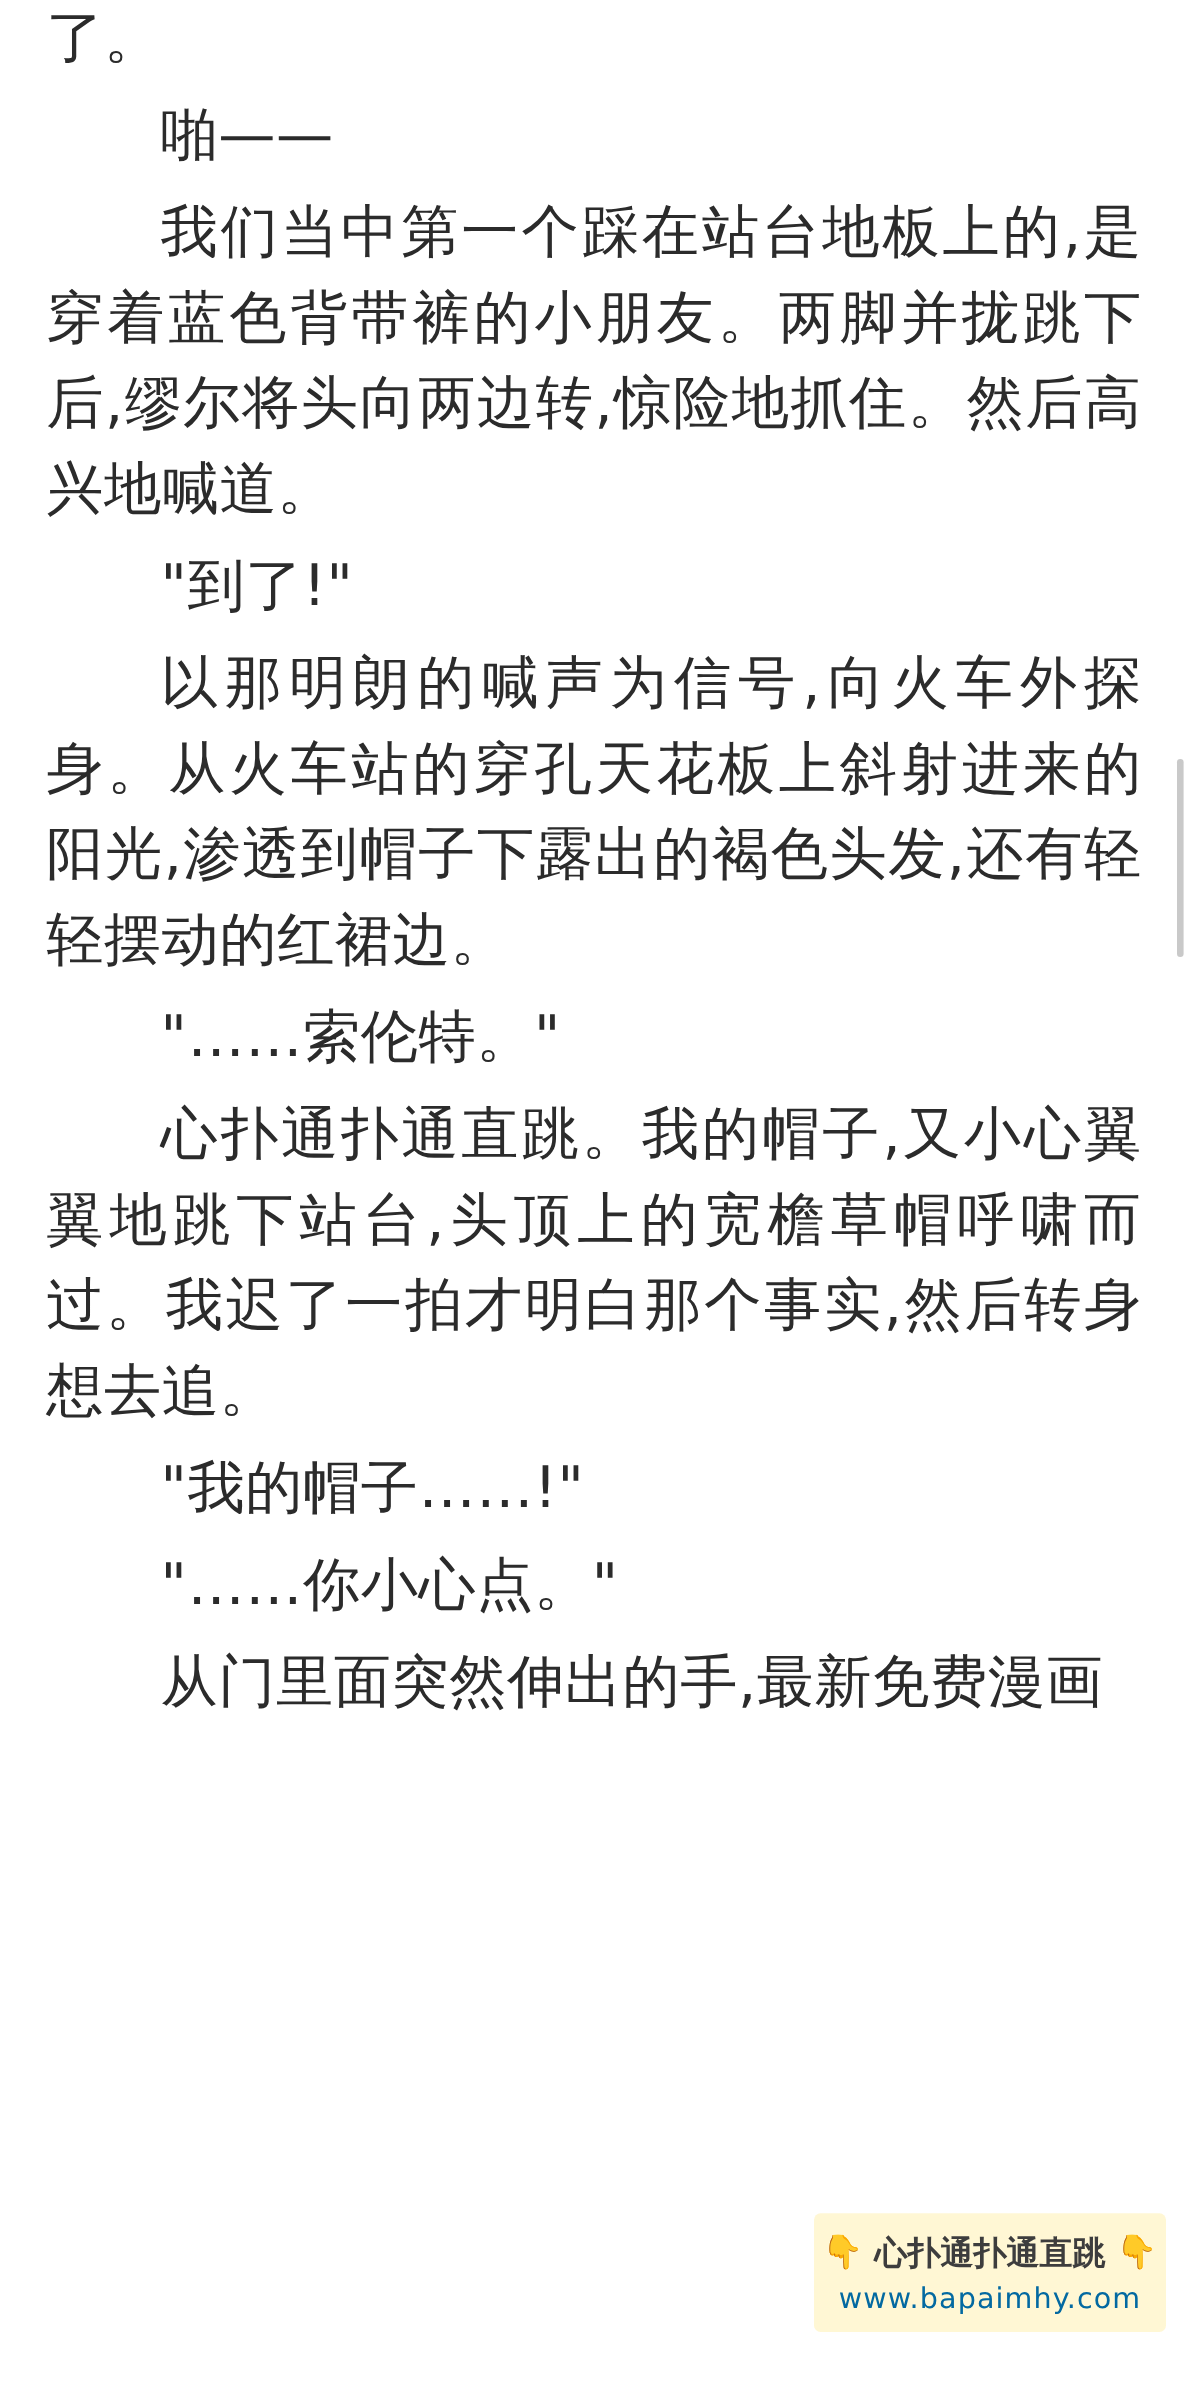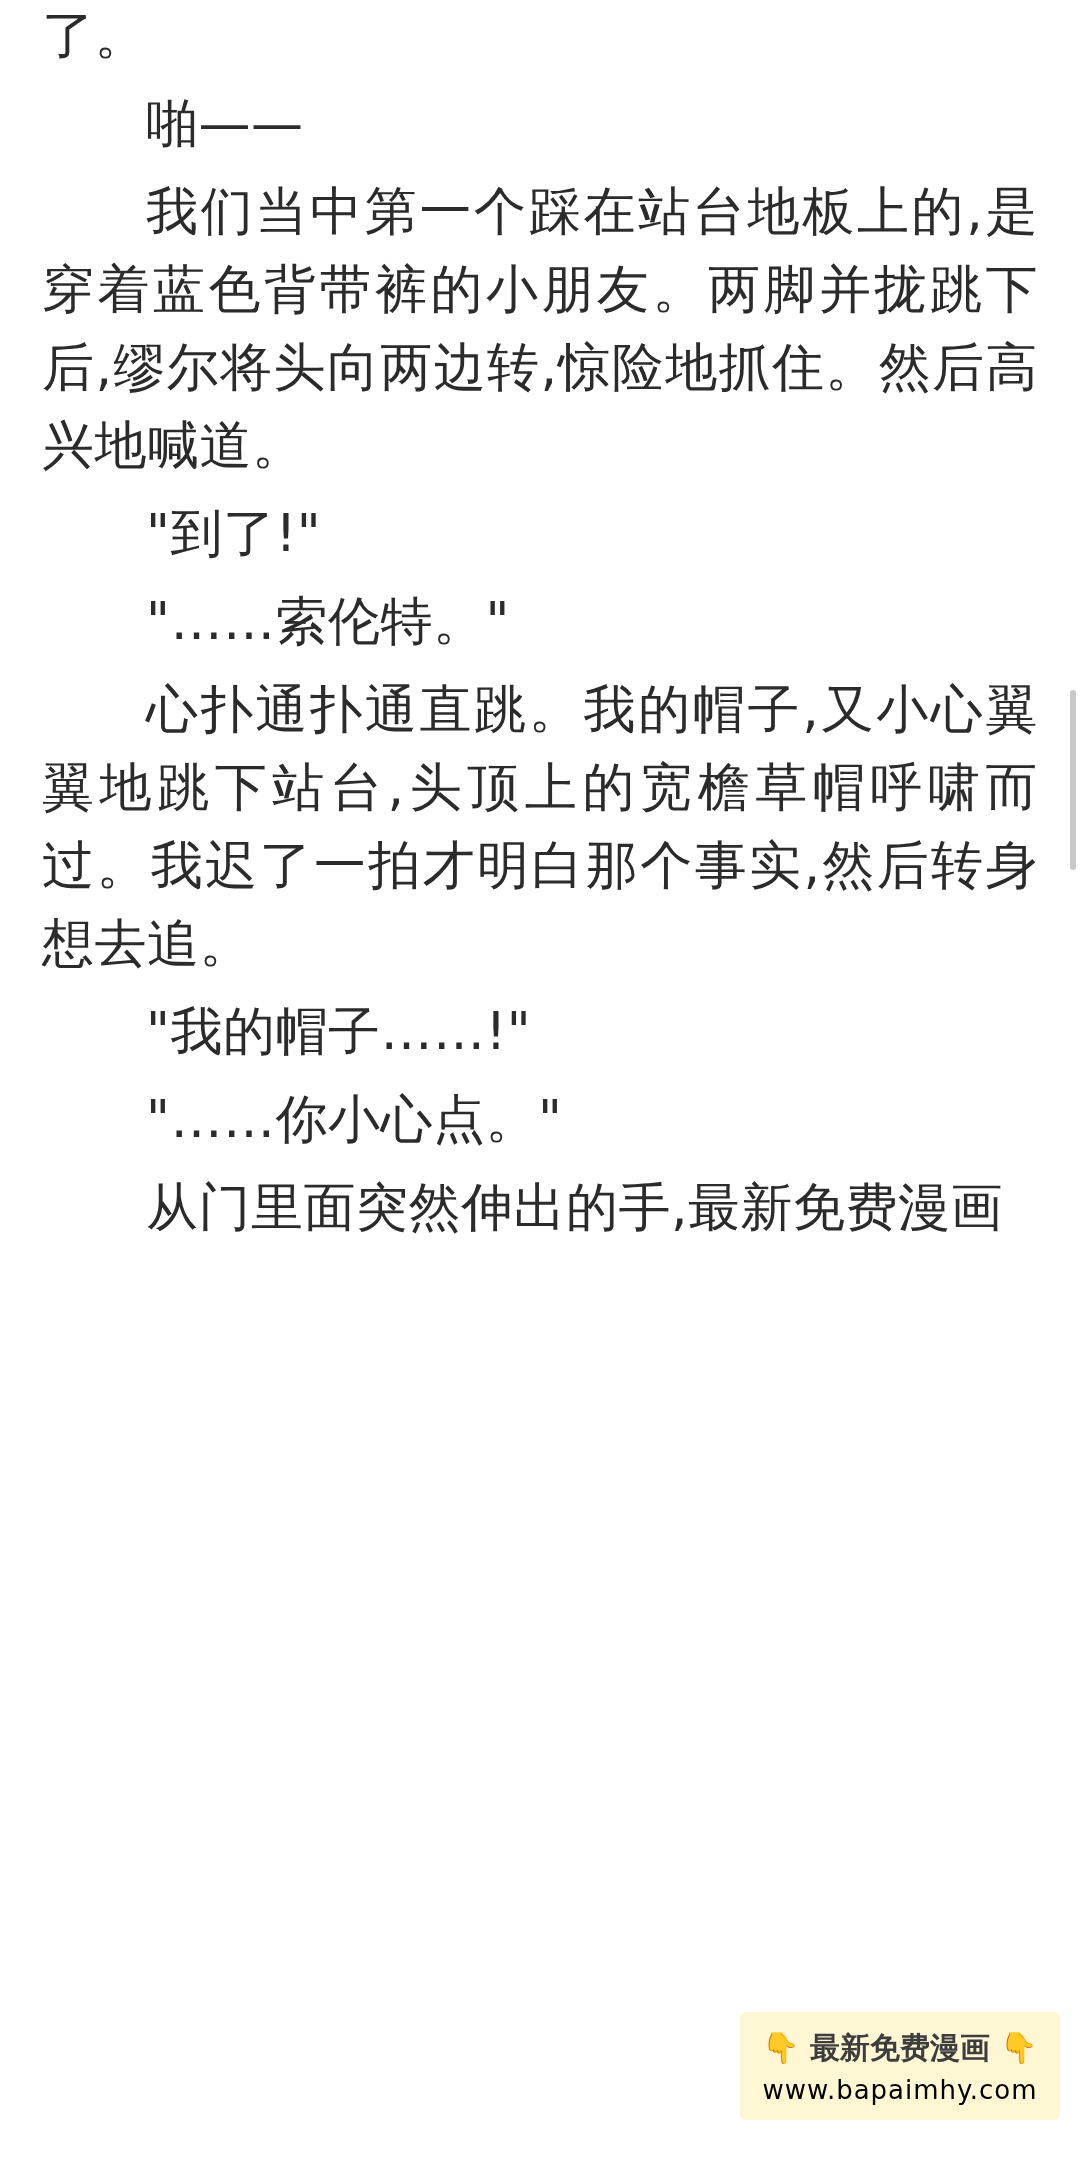--- a/index.html
+++ b/index.html
@@ -87,47 +87,48 @@
     font-weight: bold;
     white-space: nowrap;
   }
   .watermark-hand {
     font-size: 30px;
     line-height: 1;
   }
   .watermark-url {
     margin-top: 6px;
     font-size: 26px;
-    color: #000000;
+    color: #0369a1;
     letter-spacing: 1px;
     white-space: nowrap;
   }
 </style>
 </head>
 <body>
 
 <div class="page">
 
   <div class="reader-text">
     <p class="first-line">了。</p>
     <p class="indent">啪——</p>
     <p class="indent">我们当中第一个踩在站台地板上的,是穿着蓝色背带裤的小朋友。两脚并拢跳下后,缪尔将头向两边转,惊险地抓住。然后高兴地喊道。</p>
     <p class="indent">"到了!"</p>
+    <p class="indent">以那明朗的喊声为信号,向火车外探身。从火车站的穿孔天花板上斜射进来的阳光,渗透到帽子下露出的褐色头发,还有轻轻摆动的红裙边。</p>
     <p class="indent">"……索伦特。"</p>
     <p class="indent">心扑通扑通直跳。我的帽子,又小心翼翼地跳下站台,头顶上的宽檐草帽呼啸而过。我迟了一拍才明白那个事实,然后转身想去追。</p>
     <p class="indent">"我的帽子……!"</p>
     <p class="indent">"……你小心点。"</p>
     <p class="indent">从门里面突然伸出的手,最新免费漫画</p>
   </div>
 
   <div class="scrollbar-track"></div>
   <div class="scrollbar-thumb"></div>
 
   <div class="watermark">
     <div class="watermark-row">
       <span class="watermark-hand">👇</span>
-      <span>最新免费漫画</span>
+      <span>心扑通扑通直跳</span>
       <span class="watermark-hand">👇</span>
     </div>
     <div class="watermark-url">www.bapaimhy.com</div>
   </div>
 
 </div>
 
 </body></html>

